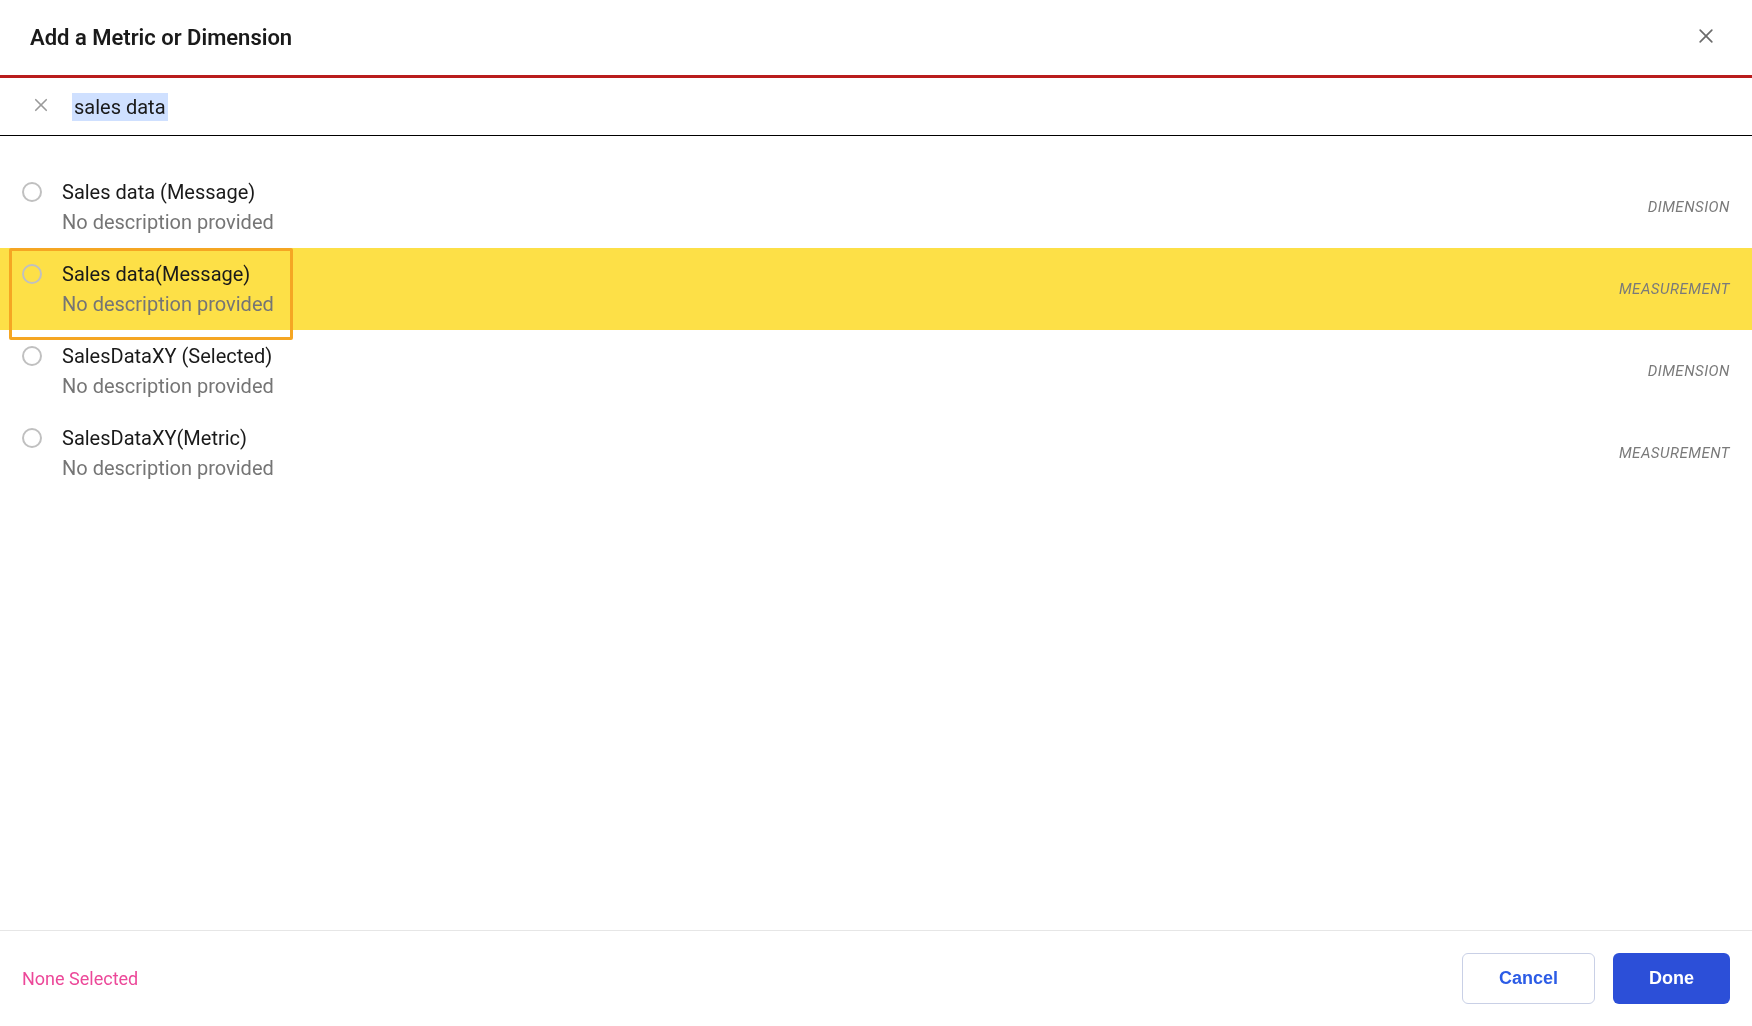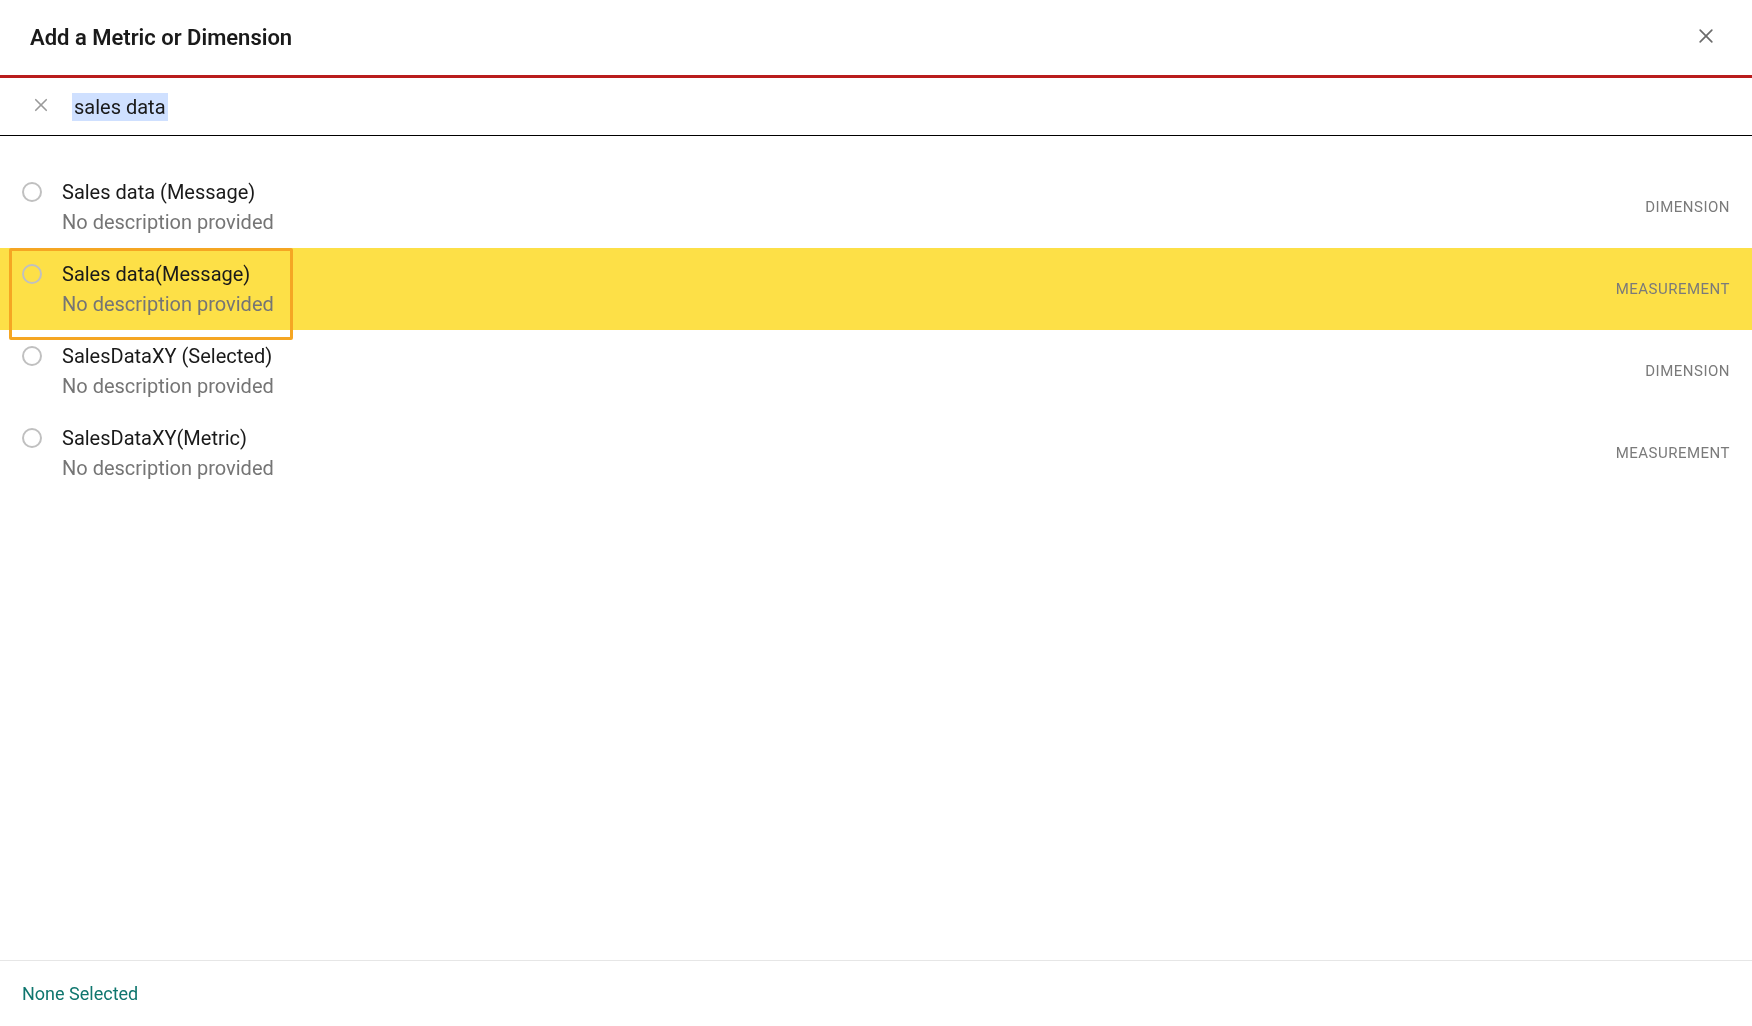--- a/index.html
+++ b/index.html
@@ -110,20 +110,21 @@
     .result-desc {
       font-size: 20px;
       color: #757575;
     }
     .result-type {
       font-size: 15px;
       letter-spacing: 0.5px;
       color: #7a7a7a;
       text-transform: uppercase;
       align-self: center;
+      font-style: italic;
     }
     .highlight-box {
       position: absolute;
       border: 3px solid #f5a623;
       pointer-events: none;
       left: 9px;
       top: 0px;
       width: 284px;
       height: 92px;
       border-radius: 2px;
@@ -131,21 +132,21 @@
 
     .footer {
       display: flex;
       align-items: center;
       justify-content: space-between;
       padding: 22px 22px 22px 22px;
       border-top: 1px solid #e6e6e6;
     }
     .status-text {
       font-size: 18px;
-      color: #0f766e;
+      color: #ec4899;
     }
     .footer-buttons {
       display: flex;
       gap: 18px;
     }
     .btn {
       font-size: 18px;
       font-weight: 600;
       padding: 14px 36px;
       border-radius: 6px;
@@ -235,13 +236,17 @@
         <div class="result-desc">No description provided</div>
       </div>
     </div>
     <div class="result-type">MEASUREMENT</div>
   </div>
 
 </div>
 
 <div class="footer">
   <div class="status-text">None Selected</div>
+  <div class="footer-buttons">
+    <button class="btn btn-cancel">Cancel</button>
+    <button class="btn btn-done">Done</button>
+  </div>
 </div>
 
 </body></html>

